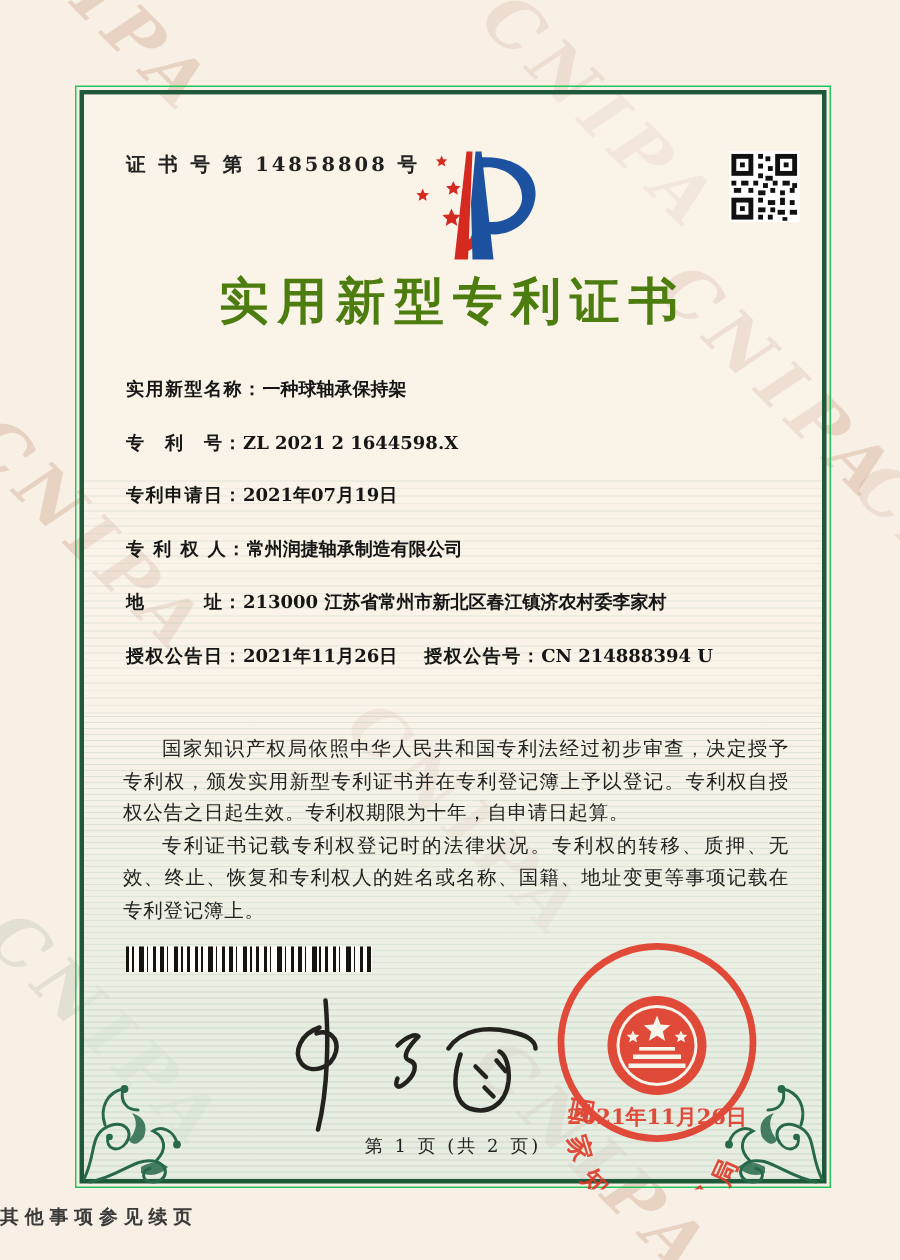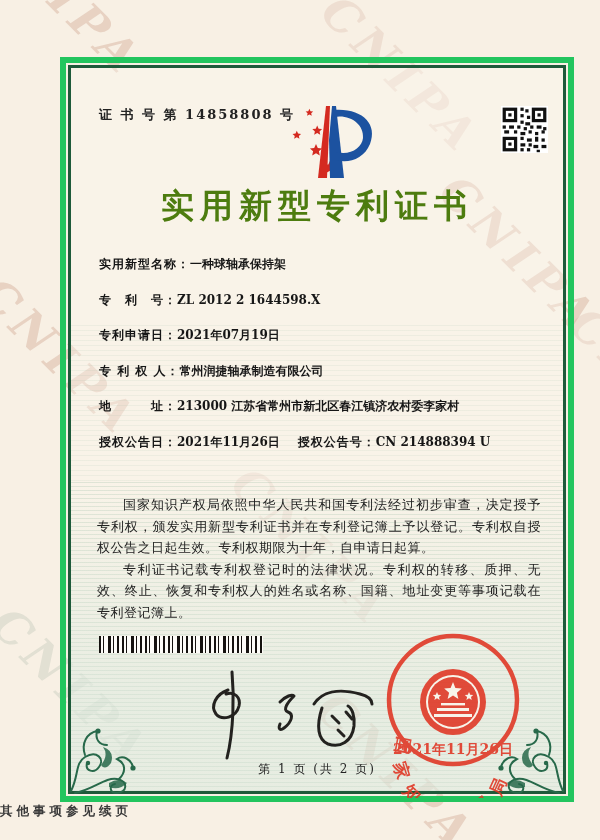--- a/index.html
+++ b/index.html
@@ -18,22 +18,22 @@
     font-size:46px;letter-spacing:7px;
     color:rgba(206,160,140,.38);
     transform:rotate(45deg);
     white-space:nowrap;pointer-events:none;z-index:1;
   }
   .wm.faint{color:rgba(206,160,140,.22);}
   .wm.greenish{color:rgba(160,175,160,.25);}
 
   
   .frame{
-    position:absolute;left:60px;top:57px;width:502px;height:733px;
-    border:6px solid #22c55e;z-index:2;
+    position:absolute;left:50px;top:57px;width:502px;height:733px;
+    border:1px solid #22c55e;z-index:2;
   }
   .frame-inner{
     position:absolute;inset:2px;
     border:3px solid #1e5a3a;
   }
   .paper-tint{
     position:absolute;inset:0;background:rgba(253,250,242,.35);
   }
   .guilloche{
     position:absolute;left:0;right:0;bottom:0;height:310px;
@@ -228,21 +228,21 @@
         </g>
       </svg>
 
       <div class="title">实用新型专利证书</div>
 
       <div class="fields">
         <div class="field-row">
           <span class="flabel">实用新型名称：</span><span class="fvalue">一种球轴承保持架</span>
         </div>
         <div class="field-row">
-          <span class="flabel">专　利　号：</span><span class="fvalue">ZL 2012 2 1644598.X</span>
+          <span class="flabel">专　利　号：</span><span class="fvalue">ZL 2021 2 1644598.X</span>
         </div>
         <div class="field-row">
           <span class="flabel">专利申请日：</span><span class="fvalue">2021年07月19日</span>
         </div>
         <div class="field-row">
           <span class="flabel">专 利 权 人：</span><span class="fvalue">常州润捷轴承制造有限公司</span>
         </div>
         <div class="field-row">
           <span class="flabel">地　　　址：</span><span class="fvalue">213000 江苏省常州市新北区春江镇济农村委李家村</span>
         </div>

